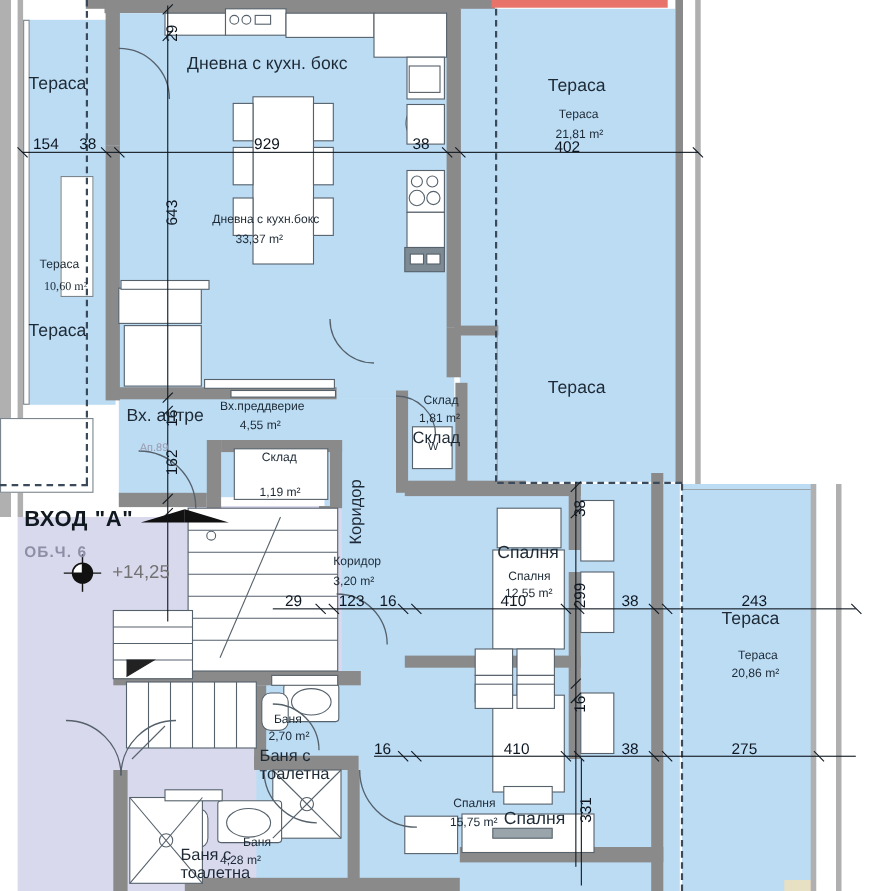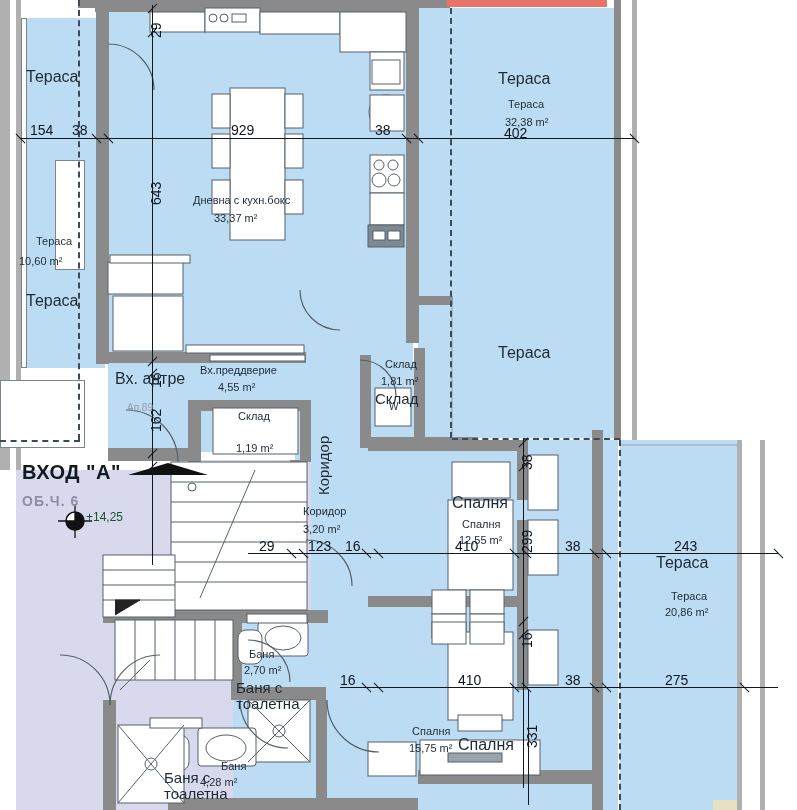--- a/index.html
+++ b/index.html
@@ -22,21 +22,21 @@
   .lbl-big{font-size:16px;}
   .lbl-mid{font-size:15px;}
   .lbl-sm{font-size:11px;}
   .lbl-xs{font-size:10px;}
   .dim{position:absolute;white-space:nowrap;color:#0d1620;font-size:14px;}
   .dim-v{position:absolute;white-space:nowrap;color:#0d1620;font-size:14px;
          transform-origin:0 0;transform:rotate(-90deg);}
   .gray{color:#9a9aae;}
   .entry-title{position:absolute;white-space:nowrap;color:#101820;font-size:20px;font-weight:700;letter-spacing:.5px;}
   .ob{position:absolute;white-space:nowrap;color:#8e8ea6;font-size:14px;letter-spacing:1px;}
-  .elev{position:absolute;white-space:nowrap;color:#14532d;font-size:12px;}
+  .elev{position:absolute;white-space:nowrap;color:#737373;font-size:17px;margin-left:16px;}
 
   
   .dline{position:absolute;background:#101820;height:1px;}
   .dlinev{position:absolute;background:#101820;width:1px;}
   .tick{position:absolute;width:13px;height:1px;background:#101820;transform-origin:center;transform:rotate(45deg);}
   .tickv{position:absolute;width:1px;height:13px;background:#101820;transform-origin:center;transform:rotate(45deg);}
 
   
   .dash-v{position:absolute;width:0;border-left:2px dashed #3a4a5a;}
   .dash-h{position:absolute;height:0;border-top:2px dashed #3a4a5a;}
@@ -331,29 +331,30 @@
 
   <div class="dim-v" style="left:519px;top:470px;">38</div>
   <div class="dim-v" style="left:519px;top:553px;">299</div>
   <div class="dim-v" style="left:519px;top:648px;">16</div>
 
   <div class="dlinev" style="left:528px;top:690px;height:115px;"></div>
   <div class="dim-v" style="left:524px;top:748px;">331</div>
 
   <div class="lbl lbl-big" style="left:26px;top:68px;">Тераса</div>
   <div class="lbl lbl-sm" style="left:36px;top:235px;">Тераса</div>
-  <div class="lbl lbl-sm" style="left:19px;top:255px;">10,60 m²</div>
+  <div class="lbl lbl-sm" style="left:40px;top:255px;font-family:Liberation Serif, serif;">10,60 m²</div>
   <div class="lbl lbl-big" style="left:26px;top:292px;">Тераса</div>
 
+  <div class="lbl lbl-big" style="left:170px;top:50px;">Дневна с кухн. бокс</div>
   <div class="lbl lbl-sm" style="left:193px;top:194px;">Дневна с кухн.бокс</div>
   <div class="lbl lbl-sm" style="left:214px;top:212px;">33,37 m²</div>
 
   <div class="lbl lbl-big" style="left:498px;top:70px;">Тераса</div>
   <div class="lbl lbl-sm" style="left:508px;top:98px;">Тераса</div>
-  <div class="lbl lbl-sm" style="left:505px;top:116px;">32,38 m²</div>
+  <div class="lbl lbl-sm" style="left:505px;top:116px;">21,81 m²</div>
   <div class="lbl lbl-big" style="left:498px;top:344px;">Тераса</div>
 
   <div class="lbl lbl-big" style="left:115px;top:370px;">Вх. антре</div>
   <div class="lbl lbl-sm" style="left:200px;top:364px;">Вх.преддверие</div>
   <div class="lbl lbl-sm" style="left:218px;top:381px;">4,55 m²</div>
   <div class="lbl lbl-xs gray" style="left:127px;top:402px;">Ап.89</div>
 
   <div class="lbl lbl-sm" style="left:238px;top:410px;">Склад</div>
   <div class="lbl lbl-sm" style="left:236px;top:442px;">1,19 m²</div>
 

